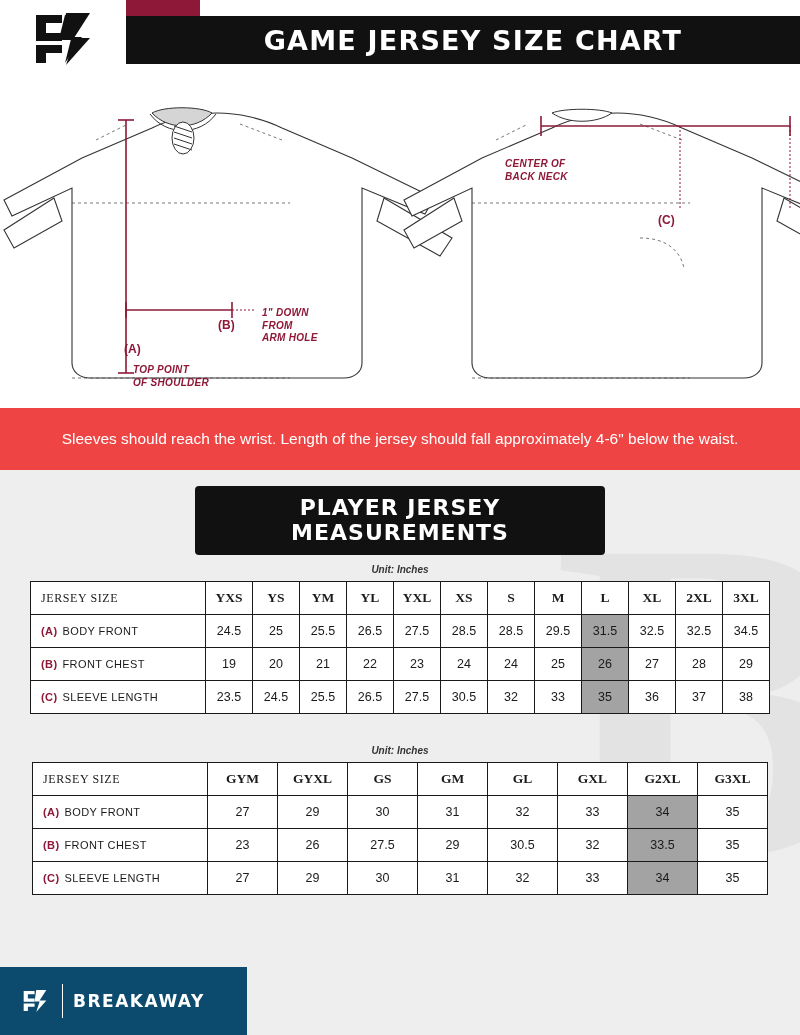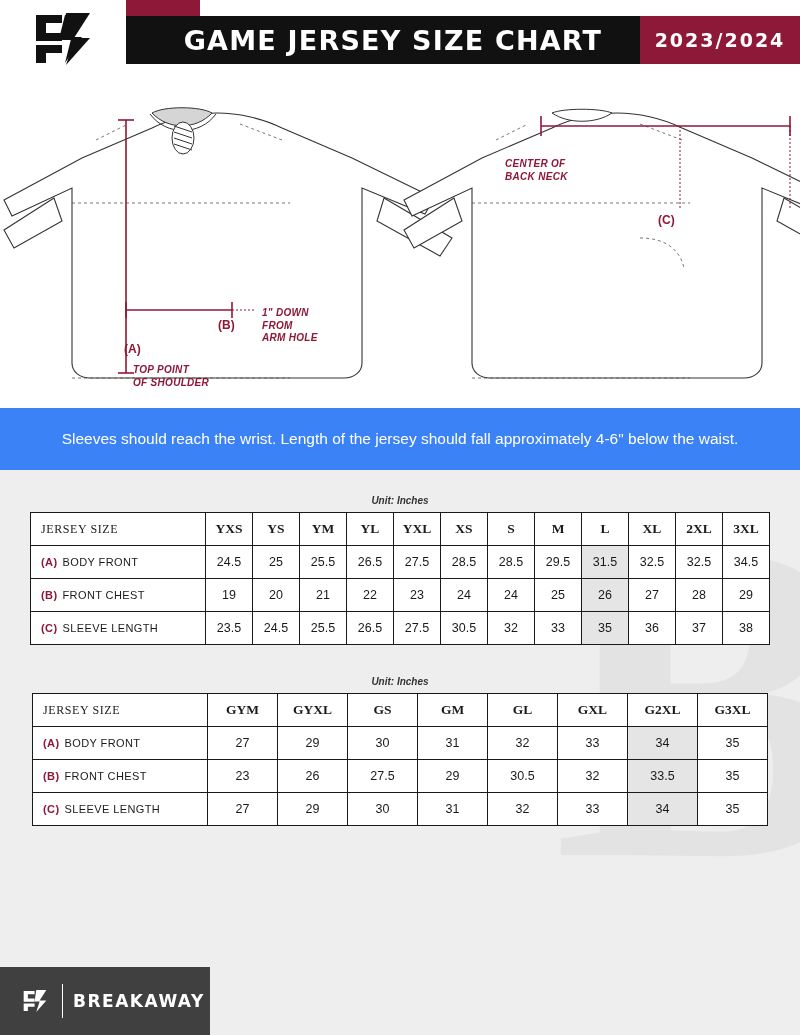--- a/index.html
+++ b/index.html
@@ -88,21 +88,21 @@
     position: absolute;
     font-size: 12px;
     font-weight: bold;
     color: #8e1837;
     font-style: normal;
   }
 
   
   .note-band {
     position: relative;
-    background: #3b82f6;
+    background: #ef4444;
     color: #ffffff;
     height: 62px;
     display: flex; align-items: center; justify-content: center;
     text-align: center;
     font-size: 15.5px;
     line-height: 1.35;
     padding: 0 60px;
     z-index: 2;
   }
 
@@ -163,41 +163,41 @@
   table.size-table thead td.row-head {
     font-weight: normal;
     font-size: 12px;
     letter-spacing: .6px;
   }
   .tag {
     color: #8e1837;
     font-weight: bold;
     margin-right: 5px;
   }
-  .hl { background: #e5e5e5; }
+  .hl { background: #a3a3a3; }
 
   
   #player-table td:first-child { width: 175px; }
   #player-table td:not(:first-child) { width: 47px; }
 
   
   #goalie-table td:first-child { width: 175px; }
   #goalie-table td:not(:first-child) { width: 70px; }
 
   
   .footer {
     position: absolute;
     left: 0; bottom: 0;
     width: 800px; height: 68px;
     display: flex;
     z-index: 3;
   }
   .footer-left {
-    width: 210px;
-    background: #404040;
+    width: 247px;
+    background: #0c4a6e;
     display: flex; align-items: center; gap: 10px;
     padding-left: 22px;
   }
   .footer-brand {
     color: #ffffff;
     font-size: 17px;
     font-weight: bold;
     letter-spacing: 1.5px;
     font-family: "DejaVu Sans", sans-serif;
   }
@@ -221,21 +221,20 @@
   <div class="logo-box">
     <svg width="62" height="56" viewBox="0 0 62 56">
       <polygon points="4,4 30,4 30,12 14,12 14,22 30,22 30,30 4,30" fill="#111111"></polygon>
       <polygon points="4,34 30,34 30,42 14,42 14,52 4,52" fill="#111111"></polygon>
       <polygon points="34,2 58,2 42,27 58,27 34,54 42,29 30,29" fill="#111111"></polygon>
       <polygon points="33,4 46,4 36,26 50,26 33,52 39,28 27,28" fill="#111111"></polygon>
     </svg>
   </div>
   <div class="title-bar">
     <div class="chart-title">GAME JERSEY SIZE CHART</div>
-    <div class="season-box">2023/2024</div>
   </div>
 </div>
 
 <div class="diagram">
   <svg width="800" height="330" viewBox="0 0 800 330">
 
     <g fill="#ffffff" stroke="#333333" stroke-width="1.1">
 
       <path d="M130,40 C150,30 175,25 195,25 C215,25 240,30 260,40
                L330,70 L412,110 L403,126 L340,100 L340,275
@@ -300,20 +299,21 @@
   <div class="diag-letter" style="left:658px; top:135px;">(C)</div>
   <div class="diag-label" style="left:262px; top:229px;">1" DOWN<br>FROM<br>ARM HOLE</div>
   <div class="diag-letter" style="left:218px; top:240px;">(B)</div>
   <div class="diag-letter" style="left:124px; top:264px;">(A)</div>
   <div class="diag-label" style="left:133px; top:286px;">TOP POINT<br>OF SHOULDER</div>
 </div>
 
 <div class="note-band">Sleeves should reach the wrist. Length of the jersey should fall approximately 4-6" below the waist.</div>
 
 <div class="section">
+  <div class="section-banner">PLAYER JERSEY MEASUREMENTS</div>
   <div class="unit">Unit: Inches</div>
   <table class="size-table" id="player-table">
     <thead>
       <tr>
         <td class="row-head">JERSEY SIZE</td>
         <td>YXS</td>
         <td>YS</td>
         <td>YM</td>
         <td>YL</td>
         <td>YXL</td>

